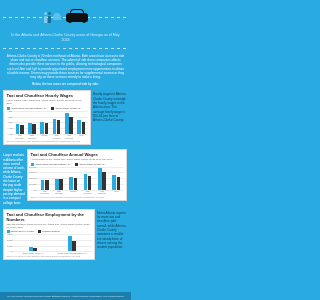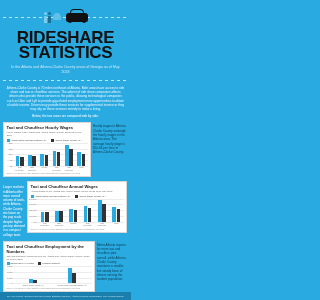--- a/index.html
+++ b/index.html
@@ -121,24 +121,20 @@
               <div class="body"></div>
             </div>
         </div>
         <div class="smallcar"></div>
         <div class="bigcar">
           <div class="wheel l"></div>
             <div class="wheel r"></div>
         </div>
       </div>
     </div>
-    <h1 class="title">
-      <span>RIDESHARE</span><br>
-      <span>STATISTICS</span>
-    </h1>
     <div class="subtitle">In the Atlanta and Athens-Clarke County areas of Georgia as of May 2018</div>
     <div class="hdash"></div>
   </div>
 
   <div class="intro">
     <p>Athens-Clarke County is 70 miles northeast of Atlanta. Both areas have access to ride share and taxi or chauffeur services. The advent of ride share companies affects drivers who provide these services to the public, allowing technological companies such as Uber and Lyft to provide gig-related employment more opportunities to obtain a livable income. Drivers may provide these services for supplemental income or they may rely on these services entirely to make a living.</p>
     <p class="lede">Below, the two areas are compared side by side.</p>
   </div>
 
   <div class="sec1">

